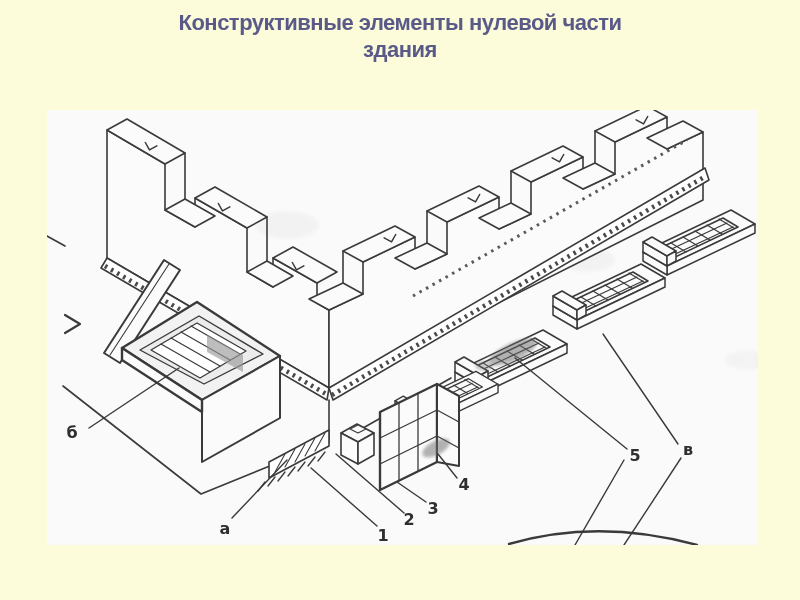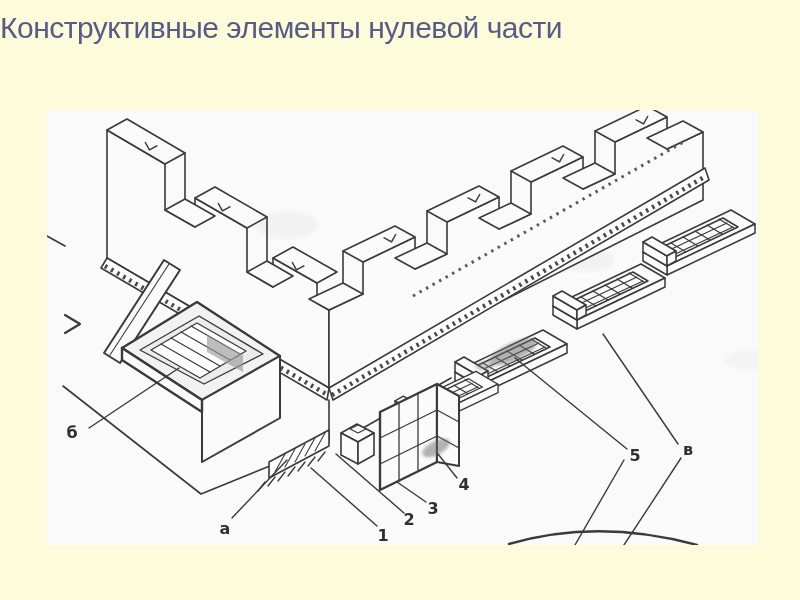--- a/index.html
+++ b/index.html
@@ -7,23 +7,24 @@
     position:relative;
     width:800px;height:600px;
     background:#FCFCDB;
     overflow:hidden;
     font-family:"Liberation Sans", sans-serif;
   }
   .title{
     position:absolute;
     top:10px;left:0;right:0;
     margin:0;
+    text-align:center;
     font-family:"Liberation Sans", sans-serif;
-    font-size:30px;
-    font-weight:normal;
+    font-size:22px;
+    font-weight:bold;
     letter-spacing:-0.5px;
     line-height:1.22;
     color:#5A5A89;
   }
   .title span{display:block;}
   .figure-panel{
     position:absolute;
     left:47px;top:110px;
     width:711px;height:435px;
     background:#FAFAFA;
@@ -35,20 +36,21 @@
     fill:#2f2f2f;
   }
 </style>
 </head>
 <body>
 
 <div class="slide">
 
   <h1 class="title">
     <span>Конструктивные элементы нулевой части</span>
+    <span>здания</span>
   </h1>
 
   <div class="figure-panel">
     <svg width="711" height="435" viewBox="0 0 711 435" xmlns="http://www.w3.org/2000/svg" xmlns:xlink="http://www.w3.org/1999/xlink">
 
       <defs>
         <filter id="blur2" x="-60%" y="-60%" width="220%" height="220%">
           <feGaussianBlur stdDeviation="1.8"></feGaussianBlur>
         </filter>
 

